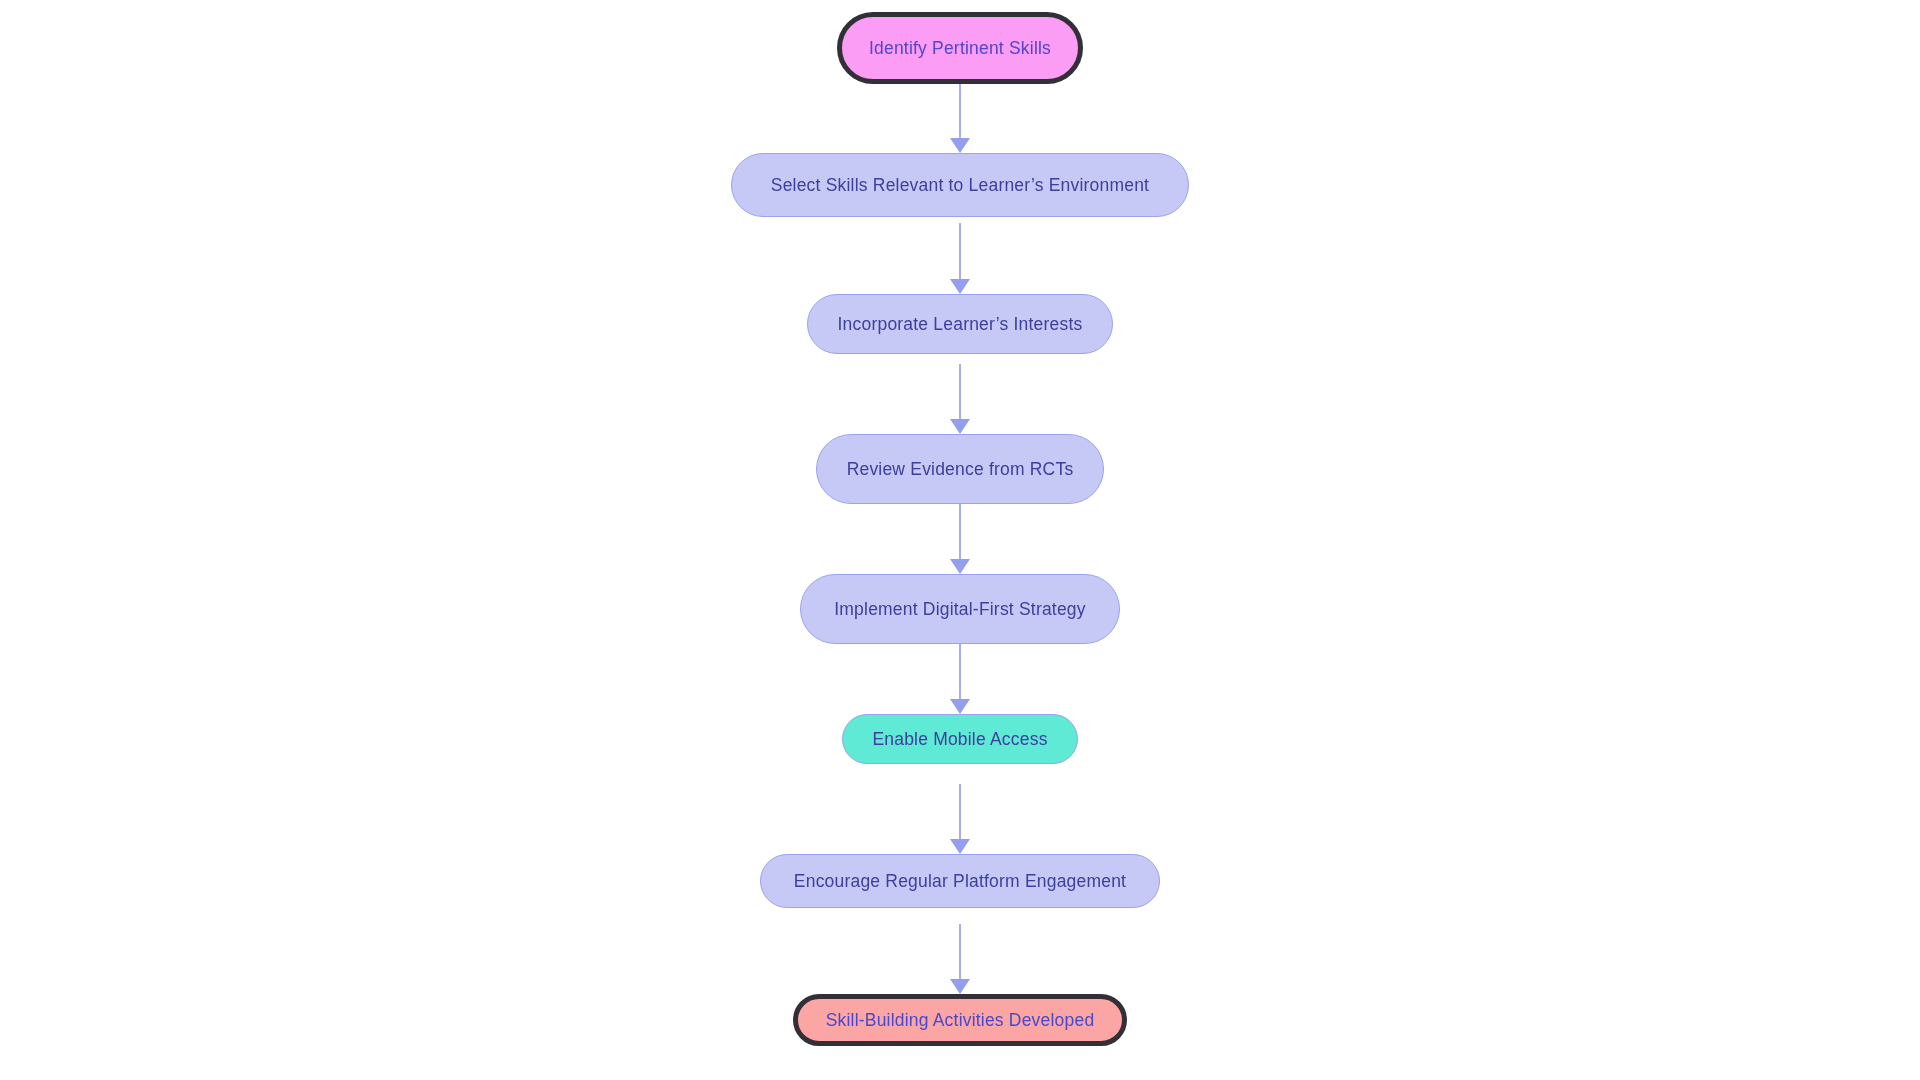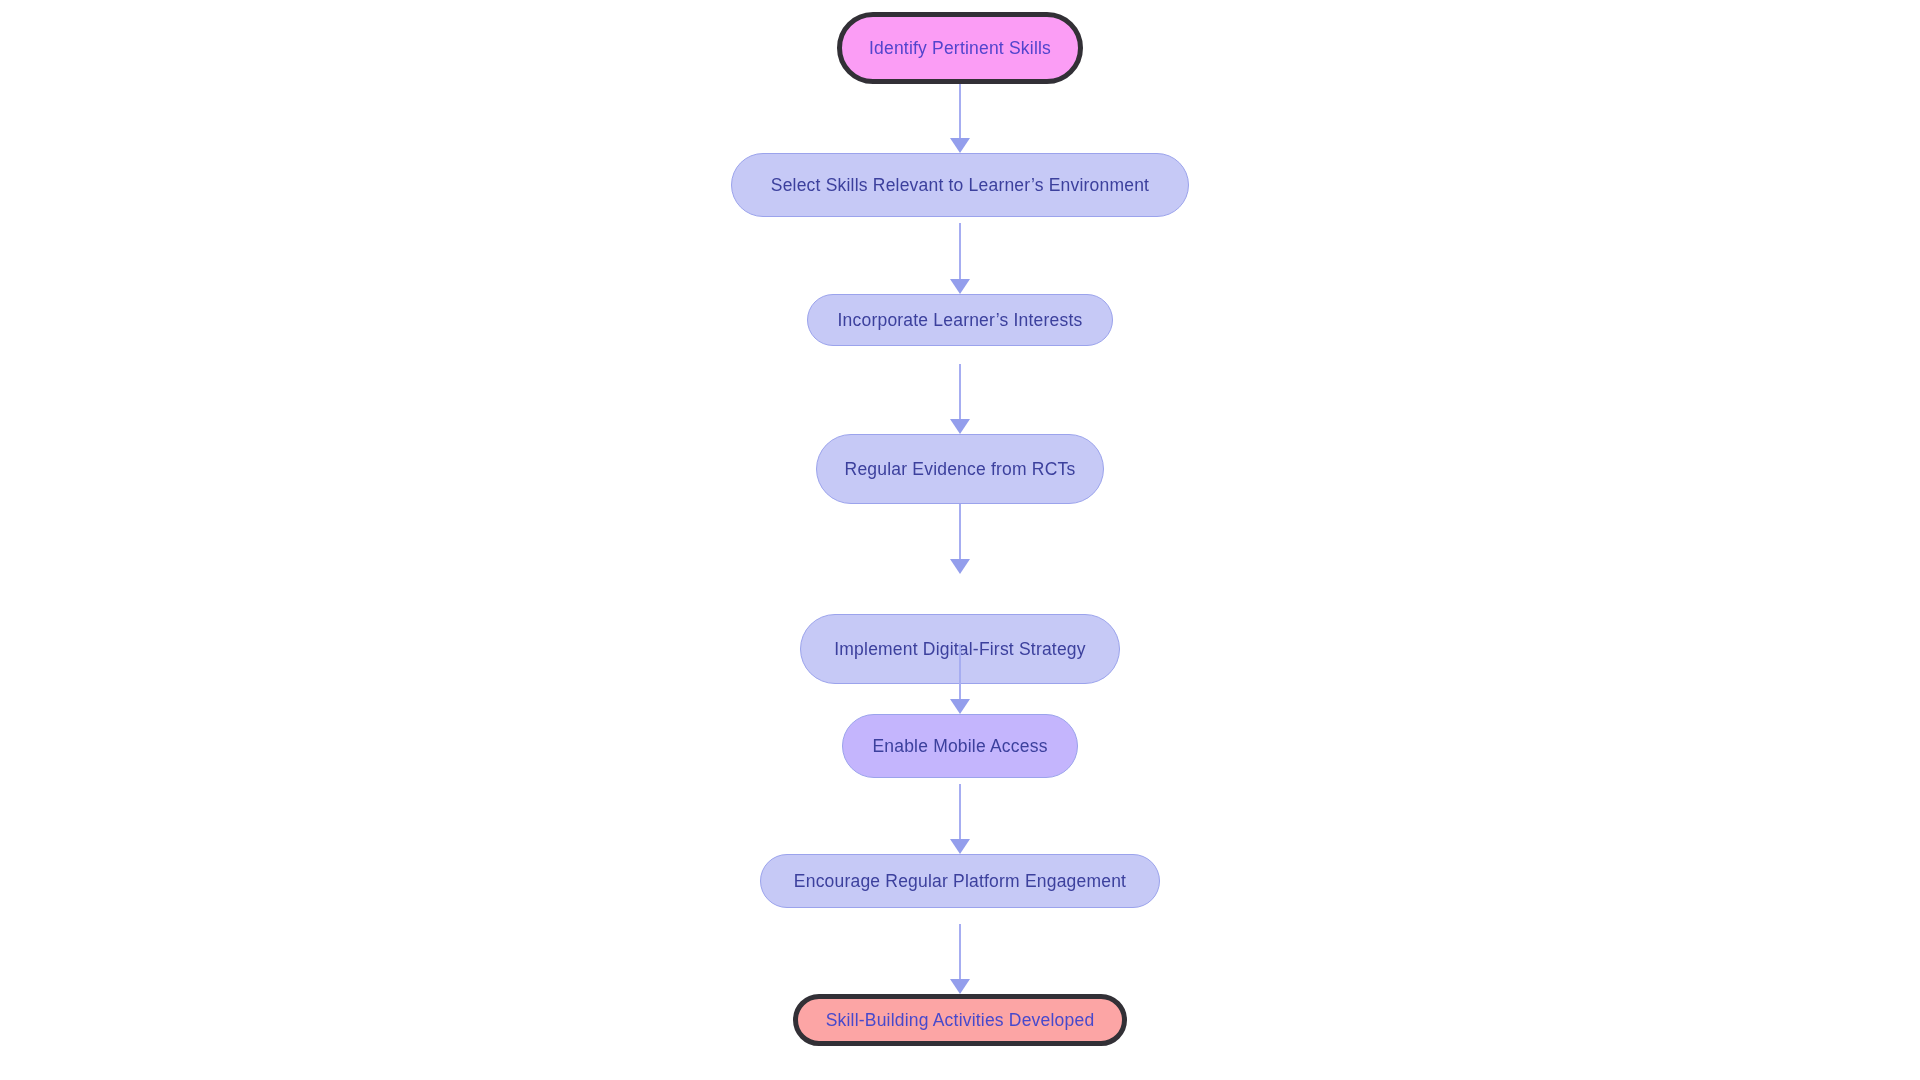--- a/index.html
+++ b/index.html
@@ -66,42 +66,42 @@
     <div class="head" style="border-top-color: rgb(147, 158, 236);"></div>
   </div>
 
   <div class="node" style="left: 731px; top: 153px; width: 458px; height: 64px; background: rgb(198, 201, 246); border-color: rgb(155, 163, 236); color: rgb(60, 64, 157);">Select Skills Relevant to Learner’s Environment</div>
 
   <div class="arrow" style="left:950px; top:223px; height:71px;">
     <div class="shaft" style="background: rgb(166, 173, 241);"></div>
     <div class="head" style="border-top-color: rgb(147, 158, 236);"></div>
   </div>
 
-  <div class="node" style="left: 807px; top: 294px; width: 306px; height: 52px; background: rgb(198, 201, 246); border-color: rgb(155, 163, 236); color: rgb(60, 64, 157);">Incorporate Learner’s Interests</div>
+  <div class="node" style="left: 807px; top: 294px; width: 306px; height: 60px; background: rgb(198, 201, 246); border-color: rgb(155, 163, 236); color: rgb(60, 64, 157);">Incorporate Learner’s Interests</div>
 
   <div class="arrow" style="left:950px; top:364px; height:70px;">
     <div class="shaft" style="background: rgb(166, 173, 241);"></div>
     <div class="head" style="border-top-color: rgb(147, 158, 236);"></div>
   </div>
 
-  <div class="node" style="left: 816px; top: 434px; width: 288px; height: 70px; background: rgb(198, 201, 246); border-color: rgb(155, 163, 236); color: rgb(60, 64, 157);">Regular Evidence from RCTs</div>
+  <div class="node" style="left: 816px; top: 434px; width: 288px; height: 70px; background: rgb(198, 201, 246); border-color: rgb(155, 163, 236); color: rgb(60, 64, 157);">Review Evidence from RCTs</div>
 
   <div class="arrow" style="left:950px; top:504px; height:70px;">
     <div class="shaft" style="background: rgb(166, 173, 241);"></div>
     <div class="head" style="border-top-color: rgb(147, 158, 236);"></div>
   </div>
 
-  <div class="node" style="left: 800px; top: 574px; width: 320px; height: 70px; background: rgb(198, 201, 246); border-color: rgb(155, 163, 236); color: rgb(60, 64, 157); margin-top: 40px;">Implement Digital-First Strategy</div>
+  <div class="node" style="left: 800px; top: 574px; width: 320px; height: 70px; background: rgb(198, 201, 246); border-color: rgb(155, 163, 236); color: rgb(60, 64, 157);">Implement Digital-First Strategy</div>
 
   <div class="arrow" style="left:950px; top:644px; height:70px;">
     <div class="shaft" style="background: rgb(166, 173, 241);"></div>
     <div class="head" style="border-top-color: rgb(147, 158, 236);"></div>
   </div>
 
-  <div class="node" style="left: 842px; top: 714px; width: 236px; height: 64px; background: #c4b5fd; border-color: rgb(155, 163, 236); color: rgb(60, 64, 157);">Enable Mobile Access</div>
+  <div class="node" style="left: 842px; top: 714px; width: 236px; height: 50px; background: #5eead4; border-color: rgb(155, 163, 236); color: rgb(60, 64, 157);">Enable Mobile Access</div>
 
   <div class="arrow" style="left:950px; top:784px; height:70px;">
     <div class="shaft" style="background: rgb(166, 173, 241);"></div>
     <div class="head" style="border-top-color: rgb(147, 158, 236);"></div>
   </div>
 
   <div class="node" style="left: 760px; top: 854px; width: 400px; height: 54px; background: rgb(198, 201, 246); border-color: rgb(155, 163, 236); color: rgb(60, 64, 157);">Encourage Regular Platform Engagement</div>
 
   <div class="arrow" style="left:950px; top:924px; height:70px;">
     <div class="shaft" style="background: rgb(166, 173, 241);"></div>

